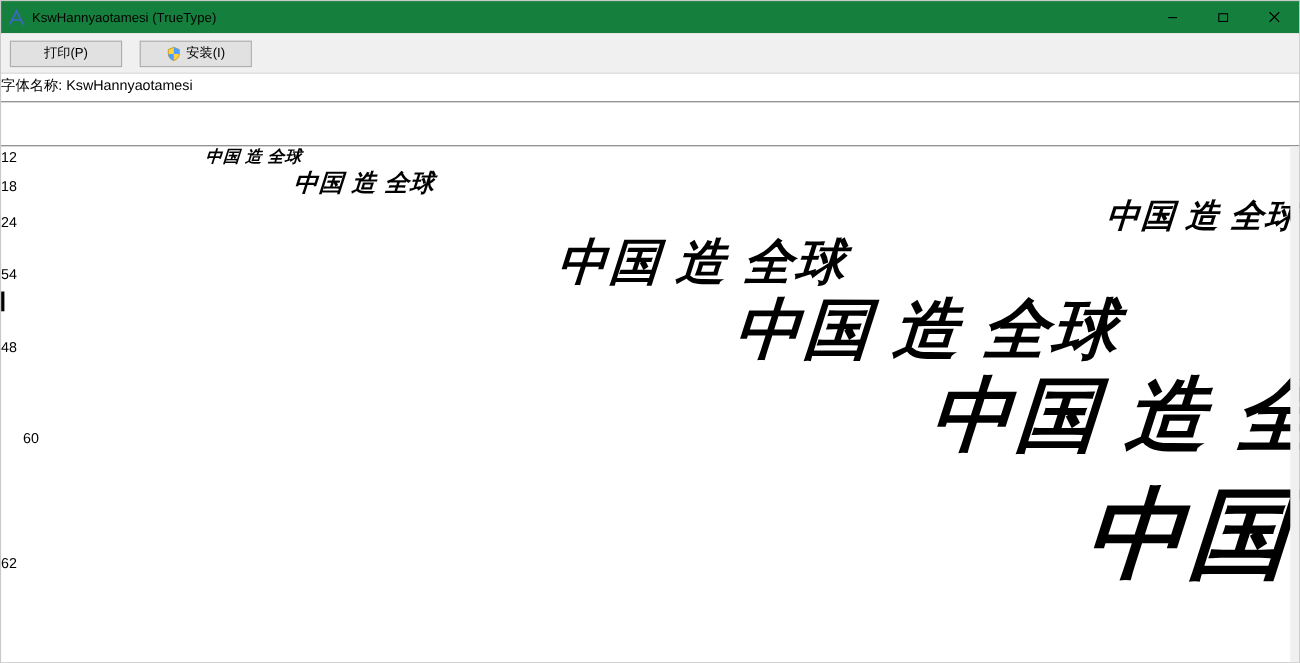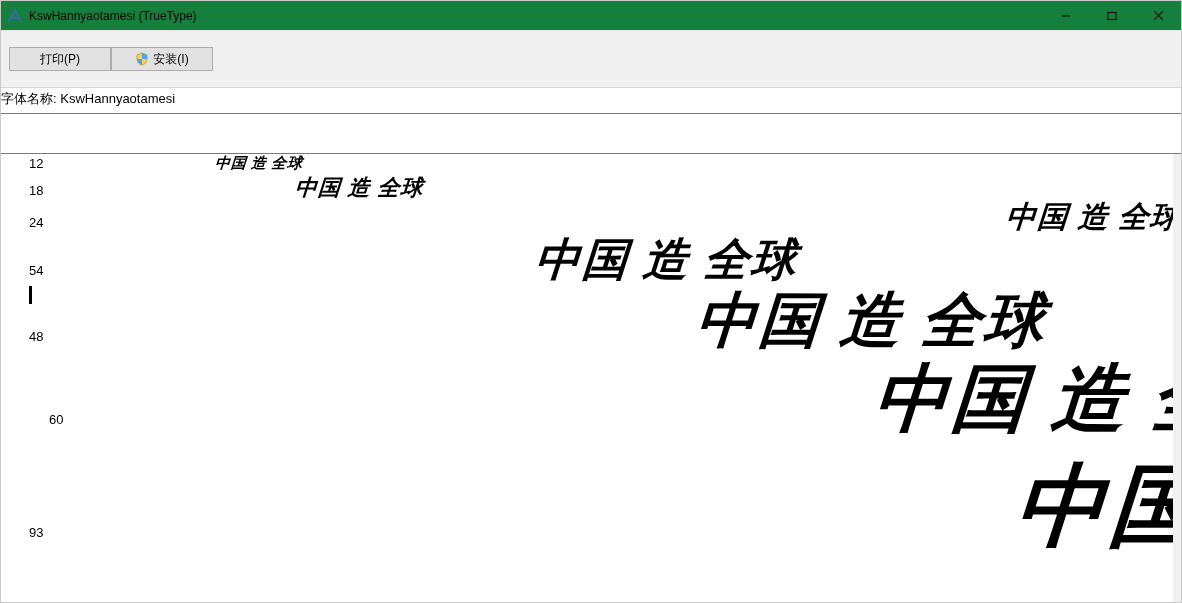--- a/index.html
+++ b/index.html
@@ -46,26 +46,27 @@
     width: 46px;
     display: flex; align-items: center; justify-content: center;
     font-size: 13px;
     color: #000;
     background: transparent;
     border: none;
     cursor: default;
   }
   
   .toolbar {
-    height: 57px;
+    height: 36px;
     background: #f0f0f0;
     border-bottom: 1px solid #d8d8d8;
     display: flex;
     align-items: center;
     padding: 14px 8px;
+    gap: 16px;
   }
   .tool-btn {
     height: 24px;
     min-width: 102px;
     padding: 0 12px;
     background: #e1e1e1;
     border: 1px solid #adadad;
     display: inline-flex;
     align-items: center;
     justify-content: center;
@@ -89,21 +90,21 @@
     border-bottom: 1px solid #7a7a7a;
   }
   
   .preview-wrap {
     flex: 1;
     position: relative;
     overflow: hidden;
   }
   .preview {
     position: absolute;
-    top: 0; left: 0; right: 0; padding-left: 28px;
+    top: 0; left: 0; right: 0;
   }
   .row {
     display: flex;
     align-items: baseline;
     white-space: nowrap;
   }
   .size-label {
     font-size: 13px;
     width: 20px;
     flex-shrink: 0;
@@ -211,20 +212,20 @@
         <div class="row" style="height: 69px; position: relative;">
           <div class="vbar"></div>
           <span class="size-label">48</span>
           <span class="sample" style="font-size: 60px; margin-left: 647px;">中国 造  全球</span>
         </div>
         <div class="row" style="height: 96px; position: relative; margin-left: 20px;">
           <span class="size-label">60</span>
           <span class="sample" style="font-size: 74px; margin-left: 805px;">中国 造  全球</span>
         </div>
         <div class="row" style="height: 106px; position: relative;">
-          <span class="size-label">93</span>
+          <span class="size-label">62</span>
           <span class="sample" style="font-size: 90px; margin-left: 966px;">中国 造  全球</span>
         </div>
       </div>
     <div class="scroll-strip"></div>
   </div>
 
 </div>
 
 </body></html>

